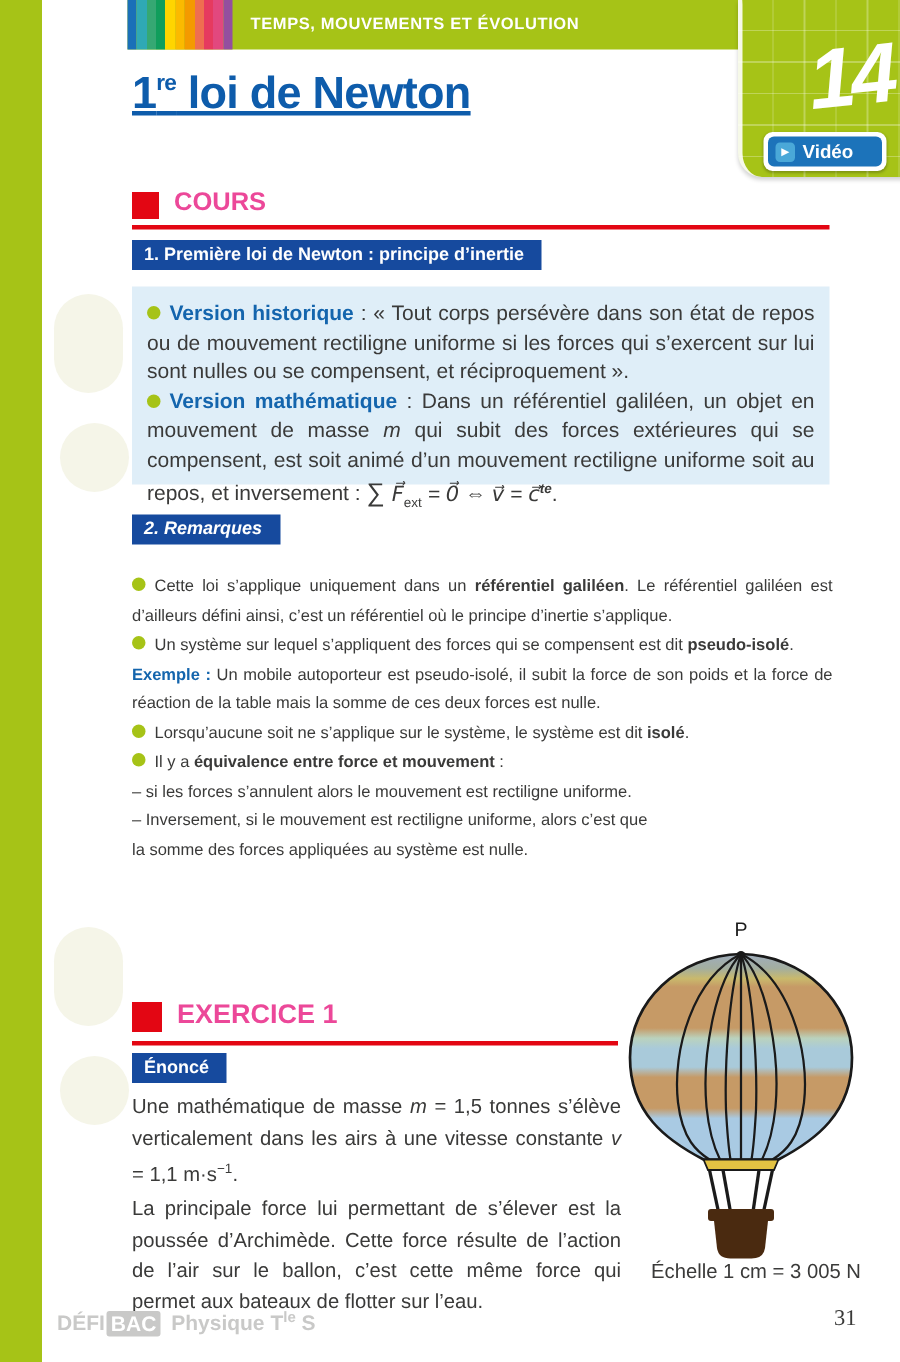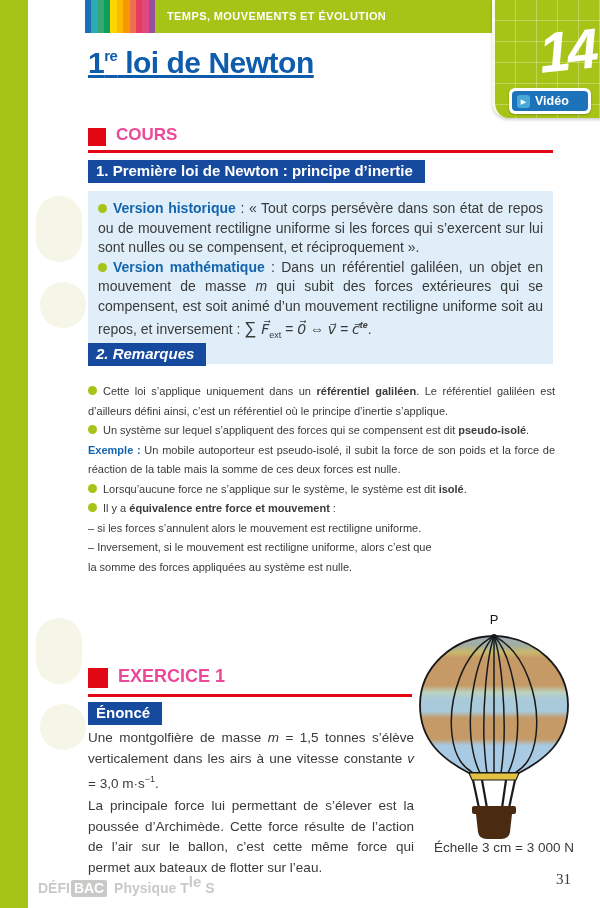--- a/index.html
+++ b/index.html
@@ -66,26 +66,26 @@
   .page-title sup{font-size:15px;vertical-align:12px;}
 
   
   .red-sq{position:absolute;background:#e30613;}
   .red-label{position:absolute;color:#ec4899;font-weight:800;}
   .red-line{position:absolute;height:2.5px;background:#e30613;}
 
   
   .blue-tag{
     position:absolute;display:inline-block;background:#164a9e;color:#fff;
-    font-size:15px;font-weight:700;padding:2px 12px 4px 8px;
+    font-size:12px;font-weight:700;padding:2px 12px 4px 8px;
   }
 
   
   .introbox{
-    position:absolute;left:88px;top:191px;width:465px;height:173px;
+    position:absolute;left:88px;top:191px;width:465px;height:132px;
     background:#dfeef8;box-sizing:border-box;padding:8px 10px;
     font-size:14px;line-height:19.5px;text-align:justify;
   }
   .bullet{
     display:inline-block;width:9px;height:9px;border-radius:50%;
     background:#a6c317;margin-right:6px;vertical-align:0px;
   }
   .kw{color:#1465ad;font-weight:700;}
   .var{font-style:italic;}
   .formula{white-space:nowrap;}
@@ -114,21 +114,21 @@
   
   .balloon{position:absolute;left:418px;top:610px;}
   .caption{
     position:absolute;left:418px;top:840px;width:172px;
     text-align:center;font-size:13.5px;color:#3a3a39;
   }
 
   
   .footer-brand{position:absolute;left:38px;top:873px;font-weight:700;font-size:14px;color:#c9c9c8;}
   .brand-box{background:#c9c9c8;color:#fff;padding:0 3px 1px 3px;border-radius:2px;margin:0 3px 0 1px;}
-  .footer-brand sup{font-size:15px;}
+  .footer-brand sup{font-size:10px;}
   .page-num{
     position:absolute;left:556px;top:871px;
     font-family:"Liberation Serif","DejaVu Serif",serif;font-size:15px;color:#3a3a39;
   }
 </style>
 </head>
 <body>
 
 <div id="page">
 
@@ -177,34 +177,34 @@
     <span class="bullet"></span><span class="kw">Version historique</span><span> : « Tout corps persévère dans son état de repos ou de mouvement rectiligne uniforme si les forces qui s’exercent sur lui sont nulles ou se compensent, et réciproquement ».</span><br>
     <span class="bullet"></span><span class="kw">Version mathématique</span><span> : Dans un référentiel galiléen, un objet en mouvement de masse </span><span class="var">m</span><span> qui subit des forces extérieures qui se compensent, est soit animé d’un mouvement rectiligne uniforme soit au repos, et inversement : </span><span class="formula"><span class="sum">∑ </span><span class="var">F⃗</span><sub>ext</sub><span class="var"> = 0⃗ ⇔ v⃗ = </span><span class="var">c⃗</span><sup>te</sup><span>.</span></span>
   </div>
 
   <div class="blue-tag" style="left:88px;top:343px;font-style:italic;">2. Remarques</div>
 
   <div class="remarks">
     <p><span class="bullet"></span><span>Cette loi s’applique uniquement dans un </span><span class="b">référentiel galiléen</span><span>. Le référentiel galiléen est d’ailleurs défini ainsi, c’est un référentiel où le principe d’inertie s’applique.</span></p>
     <p><span class="bullet"></span><span>Un système sur lequel s’appliquent des forces qui se compensent est dit </span><span class="b">pseudo-isolé</span><span>.</span></p>
     <p><span class="kw">Exemple :</span><span> Un mobile autoporteur est pseudo-isolé, il subit la force de son poids et la force de réaction de la table mais la somme de ces deux forces est nulle.</span></p>
-    <p><span class="bullet"></span><span>Lorsqu’aucune force ne s’applique sur le système, le système est dit </span><span class="b">isolé</span><span>.</span></p>
+    <p><span class="bullet"></span><span>Lorsqu’aucune soit ne s’applique sur le système, le système est dit </span><span class="b">isolé</span><span>.</span></p>
     <p><span class="bullet"></span><span>Il y a </span><span class="b">équivalence entre force et mouvement</span><span> :</span></p>
     <p>– si les forces s’annulent alors le mouvement est rectiligne uniforme.</p>
     <p><span>– Inversement, si le mouvement est rectiligne uniforme, alors c’est que</span><span class="narrow">la somme des forces appliquées au système est nulle.</span></p>
   </div>
 
   <div class="red-sq" style="left:88px;top:668px;width:20px;height:20px;"></div>
   <div class="red-label" style="left:118px;top:666px;font-size:18px;">EXERCICE 1</div>
   <div class="red-line" style="left:88px;top:694px;width:324px;"></div>
 
   <div class="blue-tag" style="left:88px;top:702px;">Énoncé</div>
 
   <div class="ex-text">
-    <p><span>Une montgolfière de masse </span><span class="var">m</span><span> = 1,5 tonnes s’élève verticalement dans les airs à une vitesse constante </span><span class="var">v</span><span> = 3,0 m·s</span><sup>−1</sup><span>.</span></p>
+    <p><span>Une mathématique de masse </span><span class="var">m</span><span> = 1,5 tonnes s’élève verticalement dans les airs à une vitesse constante </span><span class="var">v</span><span> = 1,1 m·s</span><sup>−1</sup><span>.</span></p>
     <p>La principale force lui permettant de s’élever est la poussée d’Archimède. Cette force résulte de l’action de l’air sur le ballon, c’est cette même force qui permet aux bateaux de flotter sur l’eau.</p>
   </div>
 
   <svg class="balloon" width="170" height="235" viewBox="0 0 170 235">
     <defs>
       <linearGradient id="bands" x1="0" y1="26" x2="0" y2="163" gradientUnits="userSpaceOnUse">
         <stop offset="0" stop-color="#9fadbd"></stop>
         <stop offset="0.07" stop-color="#a3ae9f"></stop>
         <stop offset="0.12" stop-color="#c9b96c"></stop>
         <stop offset="0.16" stop-color="#c69a66"></stop>
@@ -235,18 +235,18 @@
       <line x1="55" y1="170" x2="61" y2="198"></line>
       <line x1="64" y1="170" x2="69" y2="198"></line>
       <line x1="88" y1="170" x2="84" y2="198"></line>
       <line x1="97" y1="170" x2="91" y2="198"></line>
     </g>
     <g fill="#4a2a10">
       <rect x="54" y="196" width="44" height="8" rx="2"></rect>
       <path d="M58,204 L94,204 L92,222 Q91,229 83,229 L69,229 Q61,229 60,222 Z"></path>
     </g>
   </svg>
-  <div class="caption">Échelle 3 cm = 3 000 N</div>
+  <div class="caption">Échelle 1 cm = 3 005 N</div>
 
   <div class="footer-brand"><span>DÉFI</span><span class="brand-box">BAC</span><span> Physique T</span><sup>le</sup><span> S</span></div>
   <div class="page-num">31</div>
 
 </div>
 
 </body></html>

